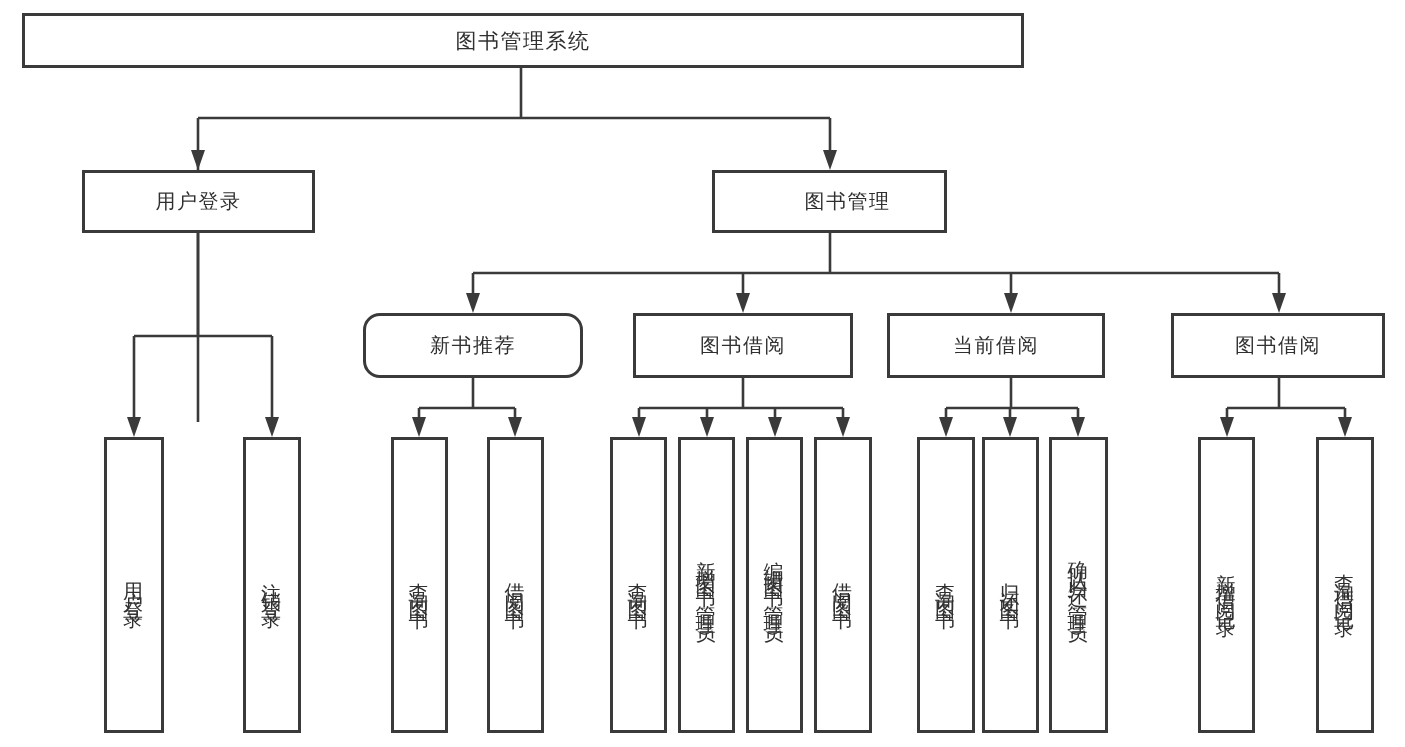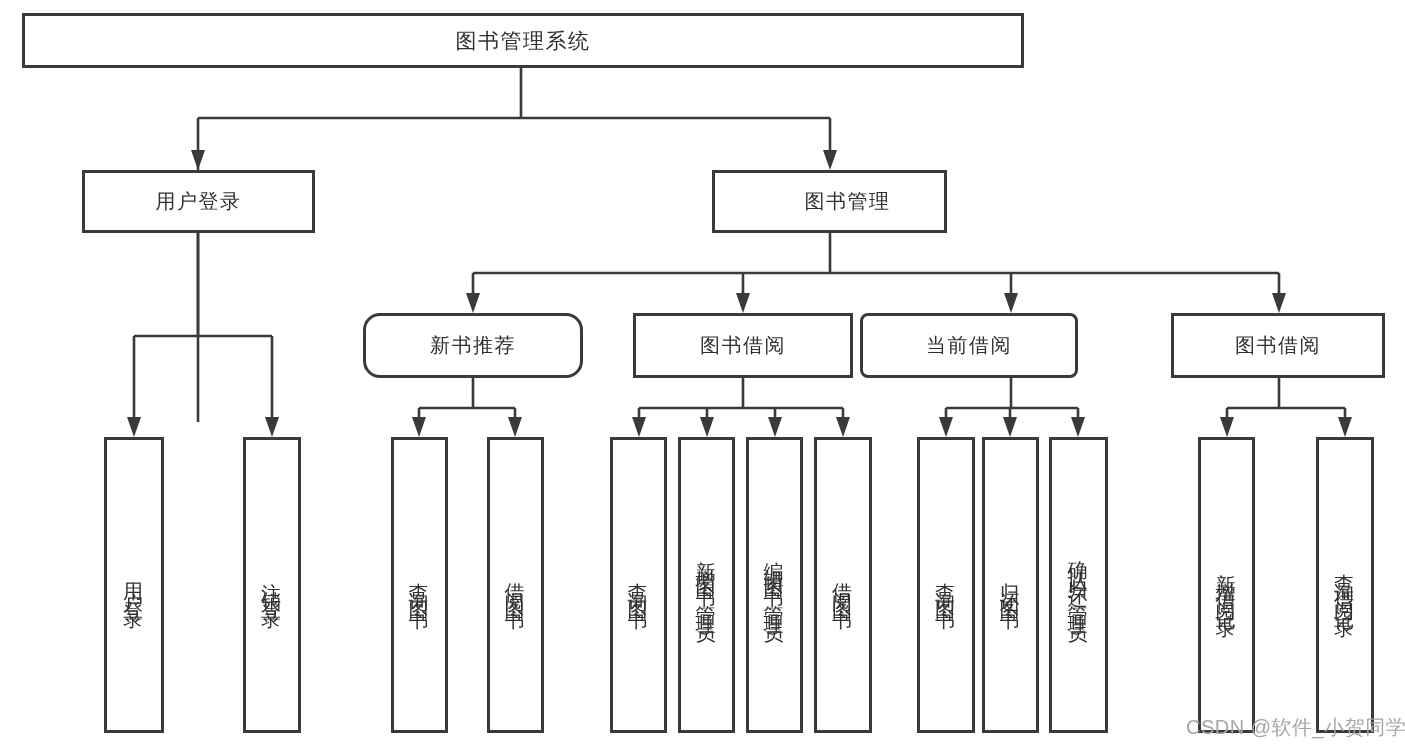--- a/index.html
+++ b/index.html
@@ -113,21 +113,21 @@
   <div class="node hnode" style="left:712px; top:170px; width:235px; height:63px;padding-left:36px;">
     <span>图书管理</span>
   </div>
 
   <div class="node hnode" style="left:363px; top:313px; width:220px; height:65px;border-radius:17px;">
     <span>新书推荐</span>
   </div>
   <div class="node hnode" style="left:633px; top:313px; width:220px; height:65px;">
     <span>图书借阅</span>
   </div>
-  <div class="node hnode" style="left:860px; top:313px; width:218px; height:65px;border-radius:8px;">
+  <div class="node hnode" style="left:887px; top:313px; width:218px; height:65px;">
     <span>当前借阅</span>
   </div>
   <div class="node hnode" style="left:1171px; top:313px; width:214px; height:65px;">
     <span>图书借阅</span>
   </div>
 
   <div class="node vnode" style="left:104px; width:60px;">
     <span class="vtext">用户登录</span>
   </div>
   <div class="node vnode" style="left:243px;">
@@ -164,15 +164,14 @@
     <span class="vtext">确认归还（管理员）</span>
   </div>
 
   <div class="node vnode" style="left:1198px; width:57px;">
     <span class="vtext">新增借阅记录</span>
   </div>
   <div class="node vnode" style="left:1316px; width:58px;">
     <span class="vtext">查询借阅记录</span>
   </div>
 
-  <div class="watermark">CSDN @软件_小贺同学</div>
 
 </div>
 
 </body></html>

